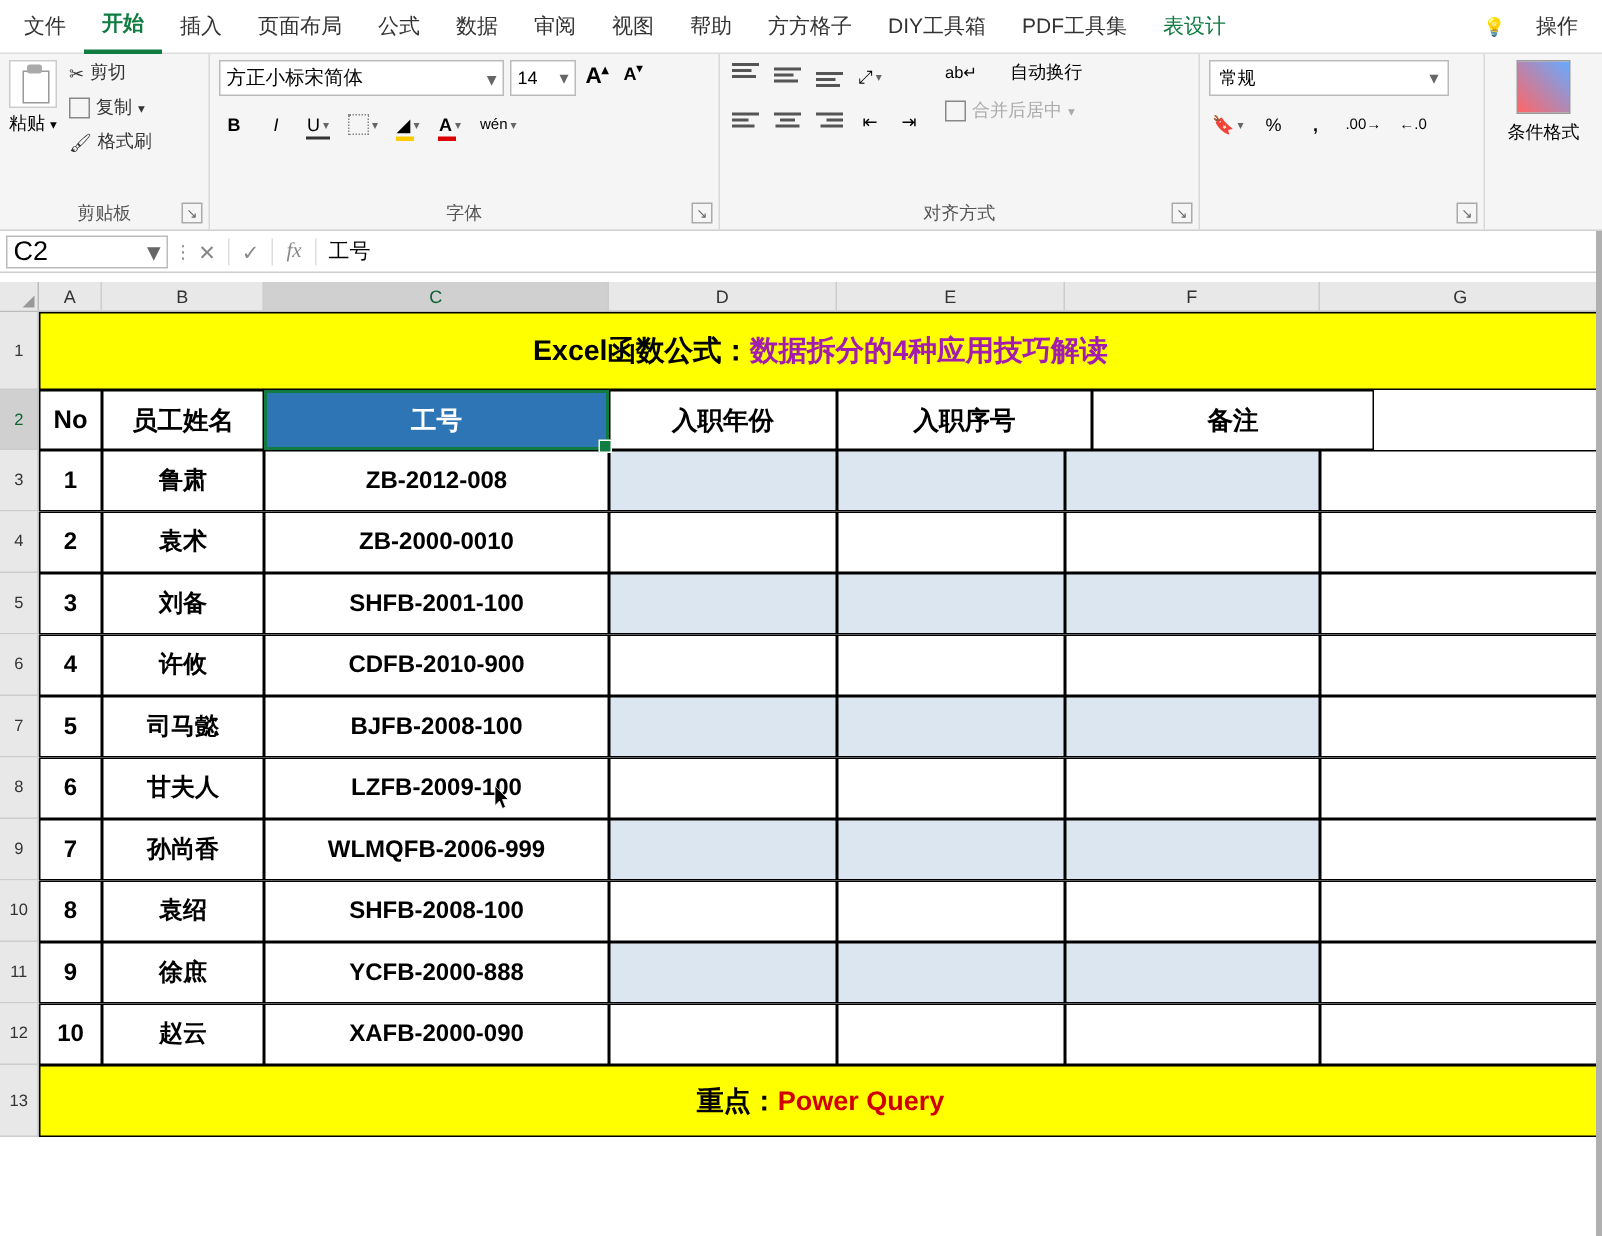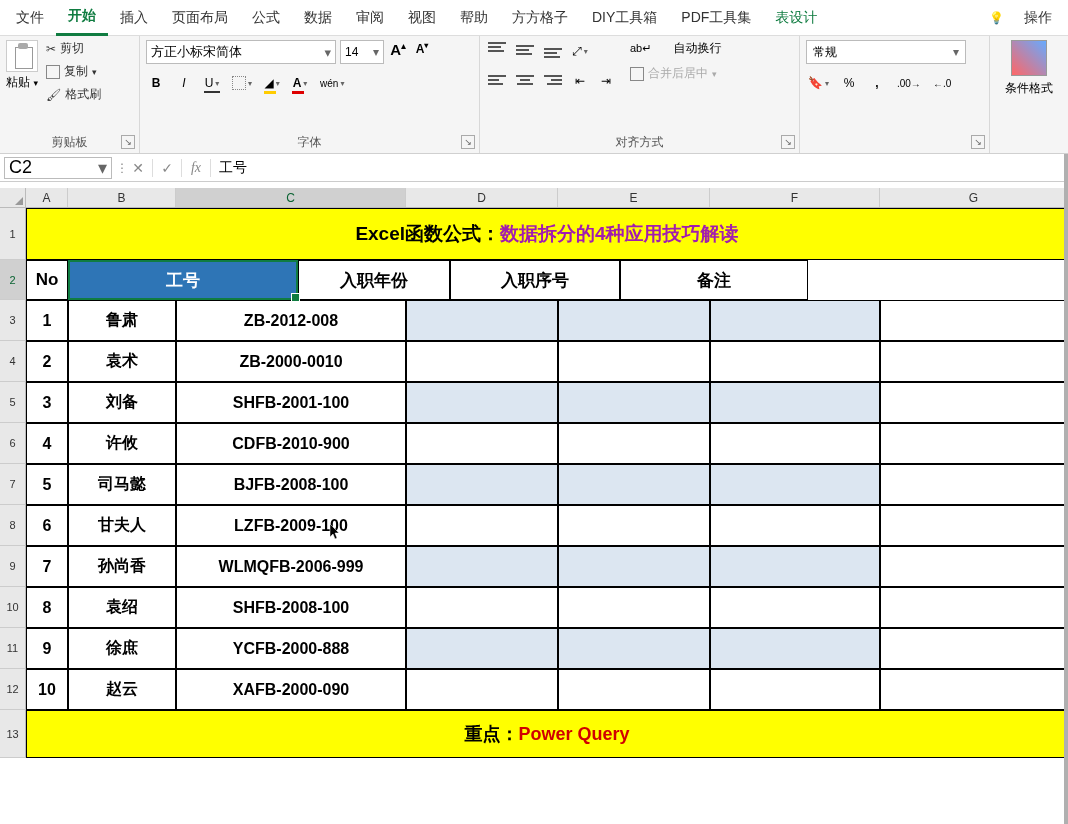--- a/index.html
+++ b/index.html
@@ -327,20 +327,21 @@
       <div class="rh">1</div>
       <div class="title-cell" style="width:1042px">
         <span class="t1">Excel函数公式：</span>
         <span class="t2">数据拆分的4种应用技巧解读</span>
       </div>
     </div>
 
     <div class="row hdr-row">
       <div class="rh sel">2</div>
       <div class="hcell cA">No</div>
+      <div class="hcell cB">员工姓名</div>
       <div class="hcell cC selcell">工号</div>
       <div class="hcell cE">入职年份</div>
       <div class="hcell cF">入职序号</div>
       <div class="hcell cG">备注</div>
     </div>
 
     <div id="data-rows">
         <div class="row drow">
           <div class="rh">3</div>
           <div class="dcell cA">1</div>

